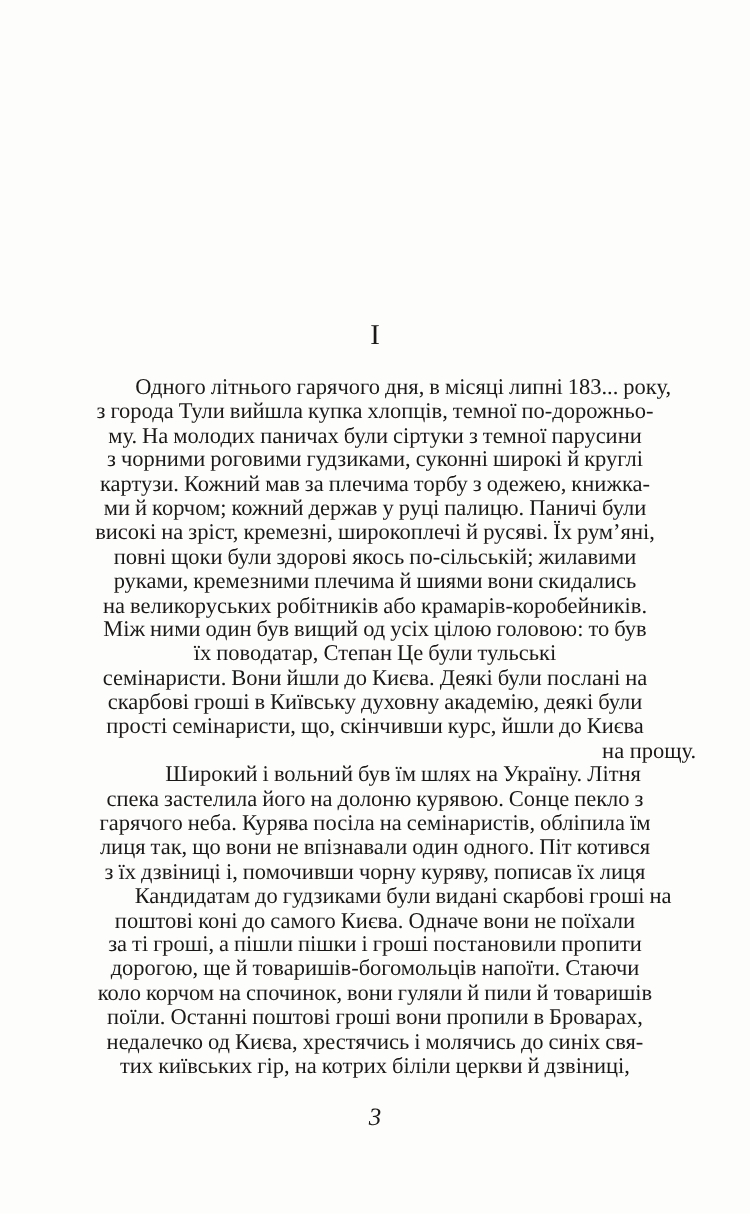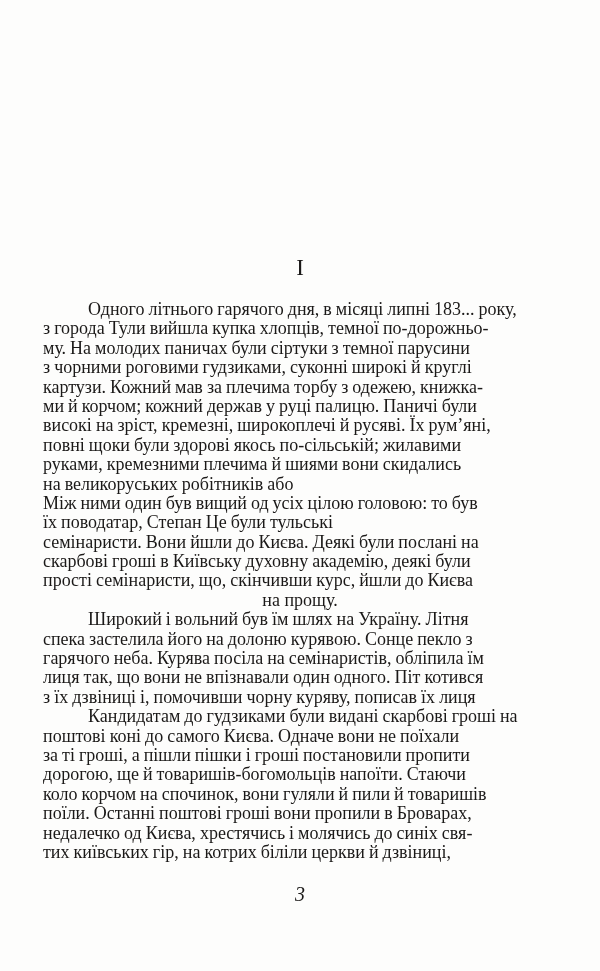--- a/index.html
+++ b/index.html
@@ -34,30 +34,30 @@
     font-size: 18px;
   }
   .line {
     height: 19.4px;
     line-height: 19.4px;
     overflow: visible;
   }
   .line.just {
     display: flex;
     flex-wrap: nowrap;
-    justify-content: flex-start;
+    justify-content: center;
     column-gap: 4px;
   }
   .line.just span {
     white-space: pre;
     flex: 0 0 auto;
   }
   .line.plain {
     display: block;
-    text-align: center;
+    text-align: right;
     white-space: nowrap;
   }
   .line.indent {
     padding-left: 45px;
   }
   .page-number {
     position: absolute;
     top: 884px;
     left: 0;
     right: 0;
@@ -166,20 +166,21 @@
         <span>й</span>
         <span>шиями</span>
         <span>вони</span>
         <span>скидались</span>
       </div>
       <div class="line just">
         <span>на</span>
         <span>великоруських</span>
         <span>робітників</span>
         <span>або</span>
+        <span>крамарів-коробейників.</span>
       </div>
       <div class="line just">
         <span>Між</span>
         <span>ними</span>
         <span>один</span>
         <span>був</span>
         <span>вищий</span>
         <span>од</span>
         <span>усіх</span>
         <span>цілою</span>

